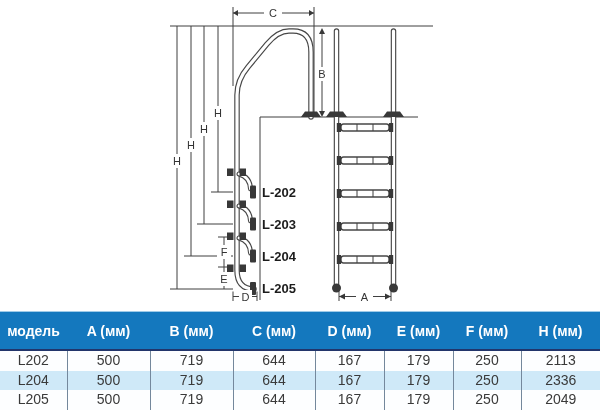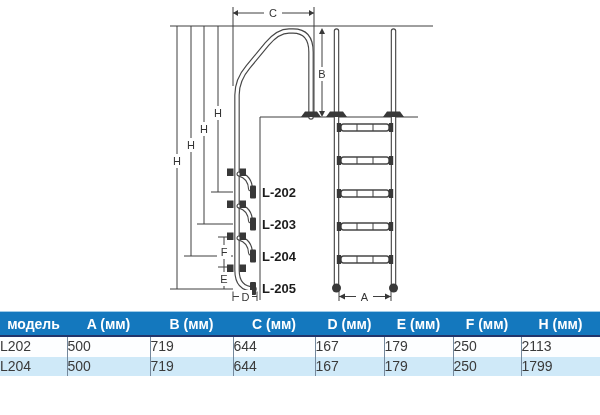--- a/index.html
+++ b/index.html
@@ -16,22 +16,22 @@
   .step-o{stroke:#474747;stroke-width:5;fill:none;stroke-linecap:round;}
   .step-i{stroke:#ffffff;stroke-width:2.8;fill:none;stroke-linecap:round;}
   .dk{fill:#383838;stroke:none;}
   .tread{fill:#ffffff;stroke:#474747;stroke-width:1.4;}
   .wbg{fill:#ffffff;stroke:none;}
   .dim-t{font-family:"Liberation Sans",sans-serif;font-size:11px;fill:#333;}
   .model-t{font-family:"Liberation Sans",sans-serif;font-size:13px;font-weight:bold;fill:#1c1c1c;}
   table.spec{position:absolute;left:0;top:311px;width:600px;border-collapse:collapse;
              table-layout:fixed;font-family:"Liberation Sans",sans-serif;}
   table.spec th{background:var(--header-bg);color:var(--header-tx);font-size:14px;font-weight:bold;
-                height:23px;padding:0;border-top:1px solid #9fcbe8;border-bottom:2px solid var(--divider);}
-  table.spec td{height:19.5px;line-height:19.5px;padding:0;text-align:left;font-size:14px;
+                height:23px;padding:7px;border-top:1px solid #9fcbe8;border-bottom:2px solid var(--divider);}
+  table.spec td{height:19.5px;line-height:19.5px;padding:0;text-align:center;font-size:14px;
                 color:#3a3a3a;border-left:1px solid var(--grid);}
   table.spec td:first-child{border-left:none;}
   table.spec tbody tr:nth-child(odd){background:#fdfeff;}
   table.spec tbody tr:nth-child(even){background:var(--alt-row);}
 </style>
 </head>
 <body>
 
 <div class="screen">
 
@@ -202,18 +202,28 @@
           <td>2113</td>
         </tr>
         <tr>
           <td>L204</td>
           <td>500</td>
           <td>719</td>
           <td>644</td>
           <td>167</td>
           <td>179</td>
           <td>250</td>
-          <td>1799</td>
+          <td>2336</td>
+        </tr>
+        <tr>
+          <td>L205</td>
+          <td>500</td>
+          <td>719</td>
+          <td>644</td>
+          <td>167</td>
+          <td>179</td>
+          <td>250</td>
+          <td>2049</td>
         </tr>
       </tbody>
   </table>
 
 </div>
 
 </body></html>

